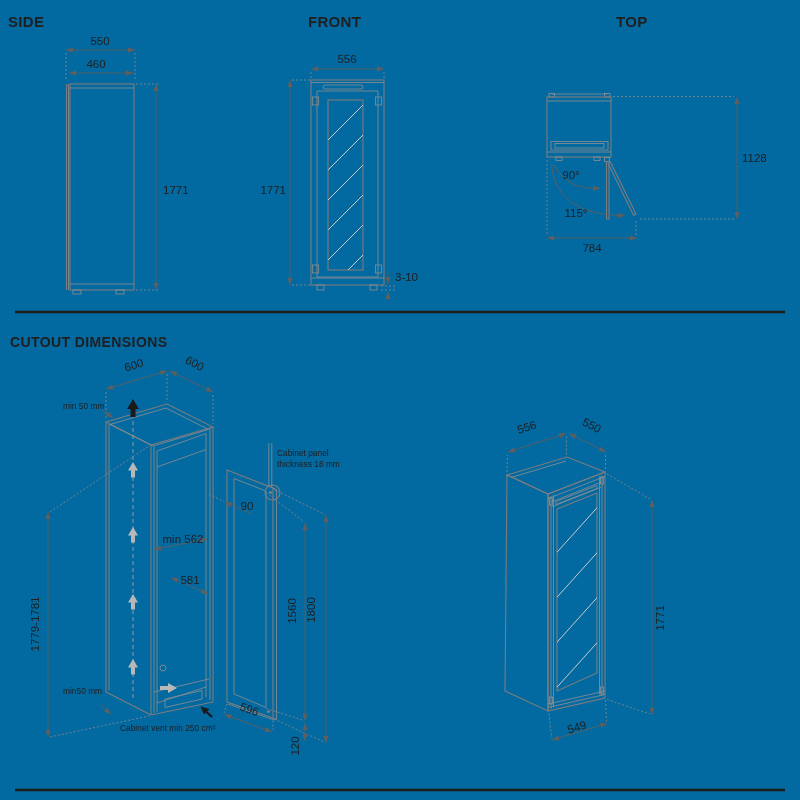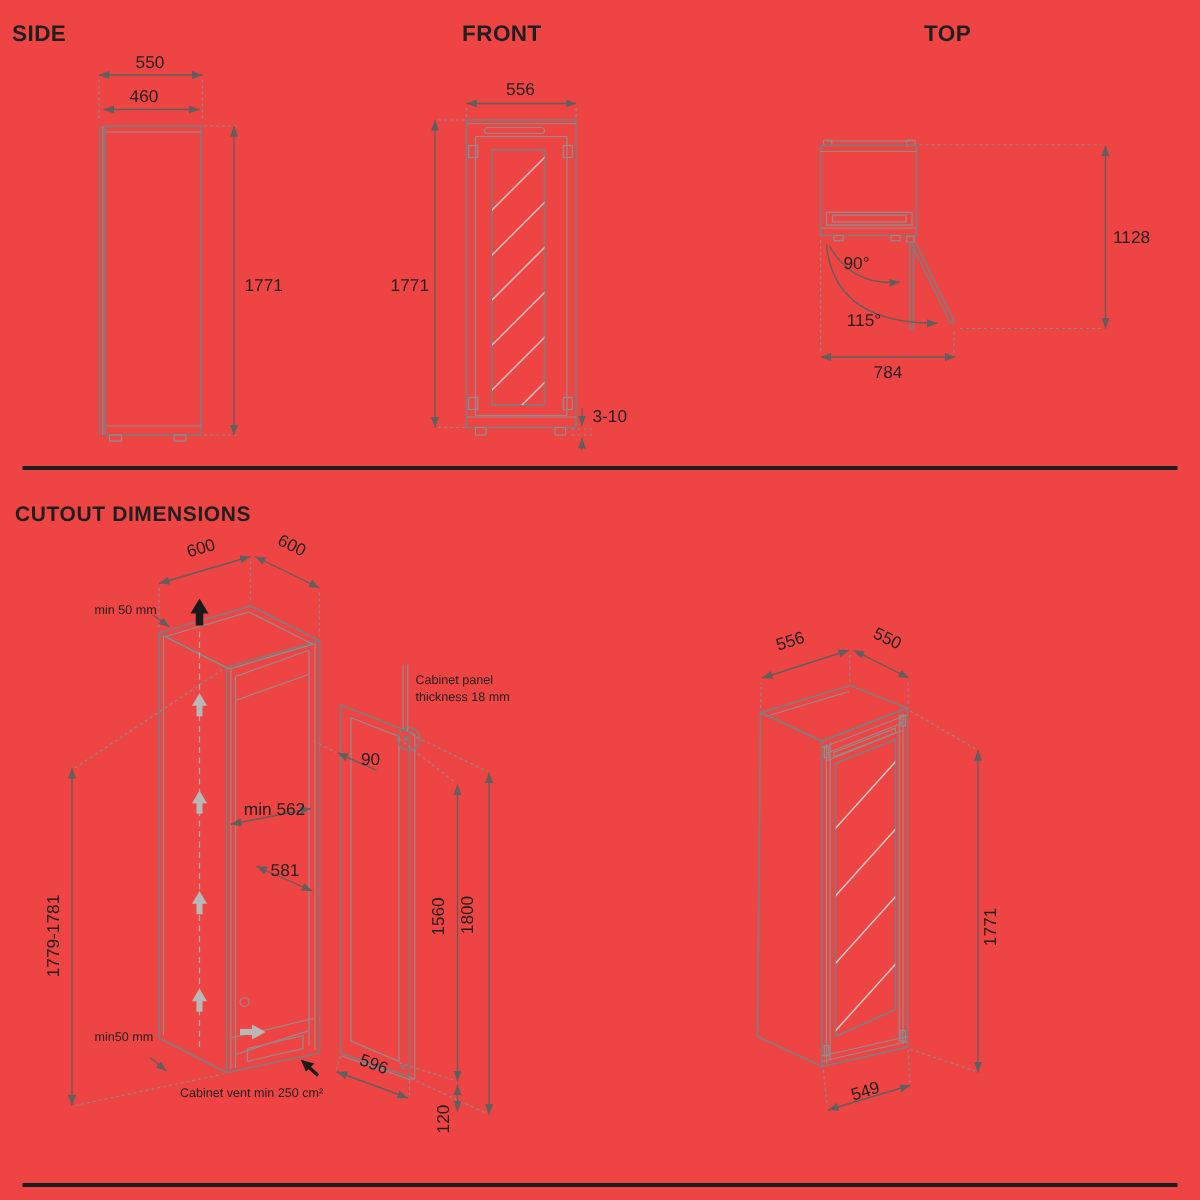--- a/index.html
+++ b/index.html
@@ -1,16 +1,16 @@
 <!DOCTYPE html>
 <html><head>
 <meta charset="utf-8">
 <style>
   html,body{margin:0;padding:0;background:#ffffff;}
-  .page{position:relative;width:800px;height:800px;background:#ef4444;
+  .page{position:relative;width:800px;height:800px;background:#0369a1;
         font-family:"Liberation Sans", sans-serif;}
   svg{display:block;}
   text{fill:#1f1f1f;font-family:"Liberation Sans", sans-serif;}
   .title{font-size:15px;font-weight:bold;letter-spacing:.3px;}
   .heading{font-size:14px;font-weight:bold;letter-spacing:.4px;}
   .dim{font-size:11.5px;}
   .dim-sm{font-size:8.4px;}
   .body-line{stroke:#7d7d7d;stroke-width:1.1;fill:none;}
   .body-thin{stroke:#8f8f8f;stroke-width:.8;fill:none;}
   .dim-line{stroke:#5f5f5f;stroke-width:.9;fill:none;}

